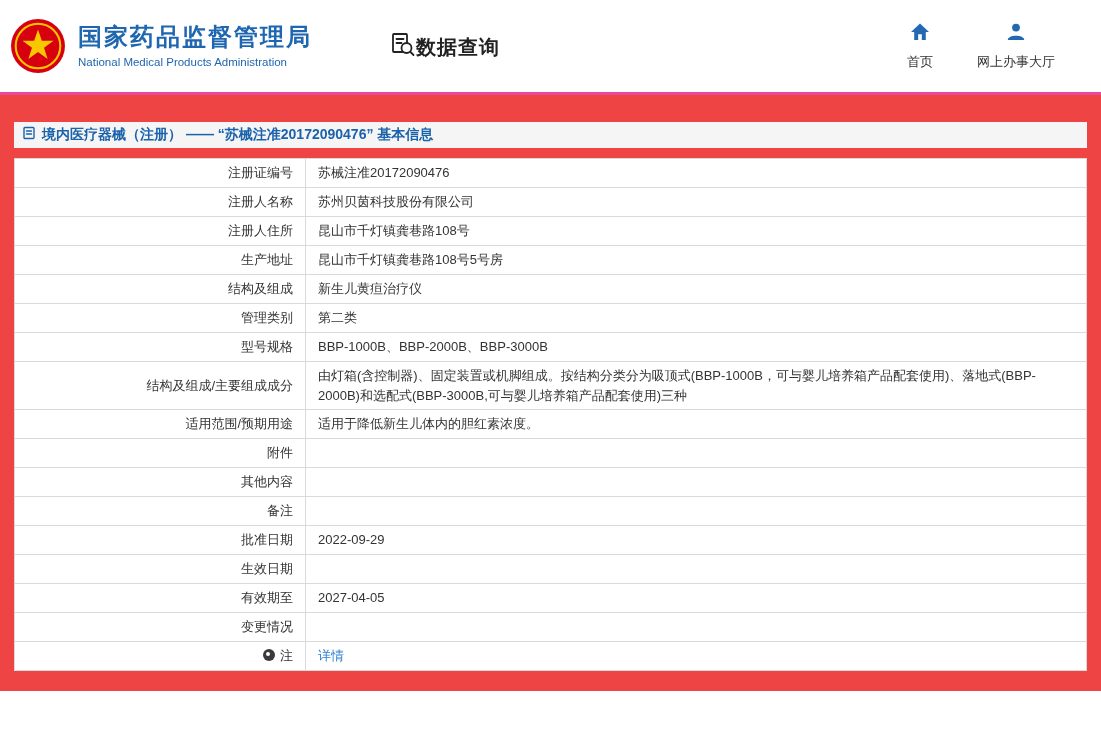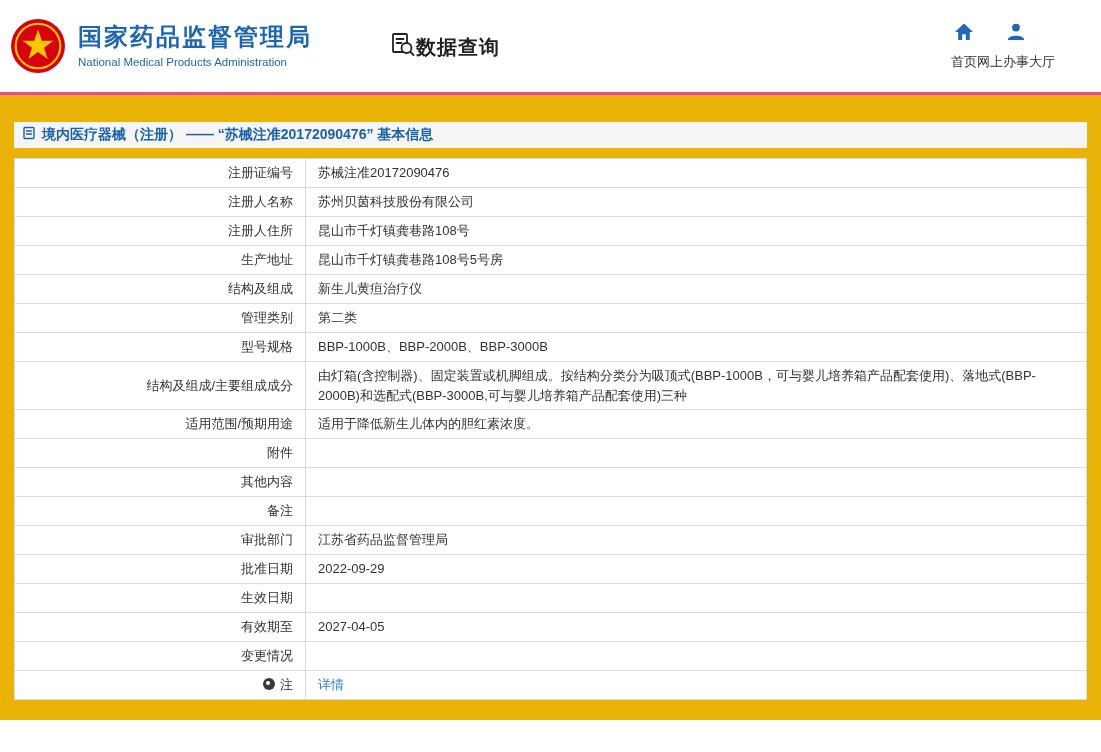--- a/index.html
+++ b/index.html
@@ -38,31 +38,31 @@
     align-items: flex-end;
     margin-left: 78px;
     cursor: pointer;
   }
   .query-text {
     font-size: 20px;
     font-weight: 600;
     color: #222;
     letter-spacing: 1px;
   }
-  .nav { margin-left: auto; display: flex; }
+  .nav { margin-left: auto; display: flex; gap: 44px; }
   .nav-item {
     display: flex;
     flex-direction: column;
     align-items: center;
     gap: 7px;
     cursor: pointer;
   }
   .nav-label { font-size: 13px; color: #333; }
   
-  .content { padding: 27px 14px 20px; background: #eab308; }
+  .content { padding: 27px 14px 20px; background: #ef4444; }
   .breadcrumb {
     height: 26px;
     display: flex;
     align-items: center;
     gap: 6px;
     background: #f5f5f5;
     padding: 0 8px;
   }
   .breadcrumb-text {
     color: #1a62ac;
@@ -216,24 +216,20 @@
       </tr>
         <tr style="">
         <td class="label">其他内容</td>
         <td class="value"></td>
       </tr>
         <tr style="">
         <td class="label">备注</td>
         <td class="value"></td>
       </tr>
         <tr style="">
-        <td class="label">审批部门</td>
-        <td class="value">江苏省药品监督管理局</td>
-      </tr>
-        <tr style="">
         <td class="label">批准日期</td>
         <td class="value">2022-09-29</td>
       </tr>
         <tr style="">
         <td class="label">生效日期</td>
         <td class="value"></td>
       </tr>
         <tr style="">
         <td class="label">有效期至</td>
         <td class="value">2027-04-05</td>

